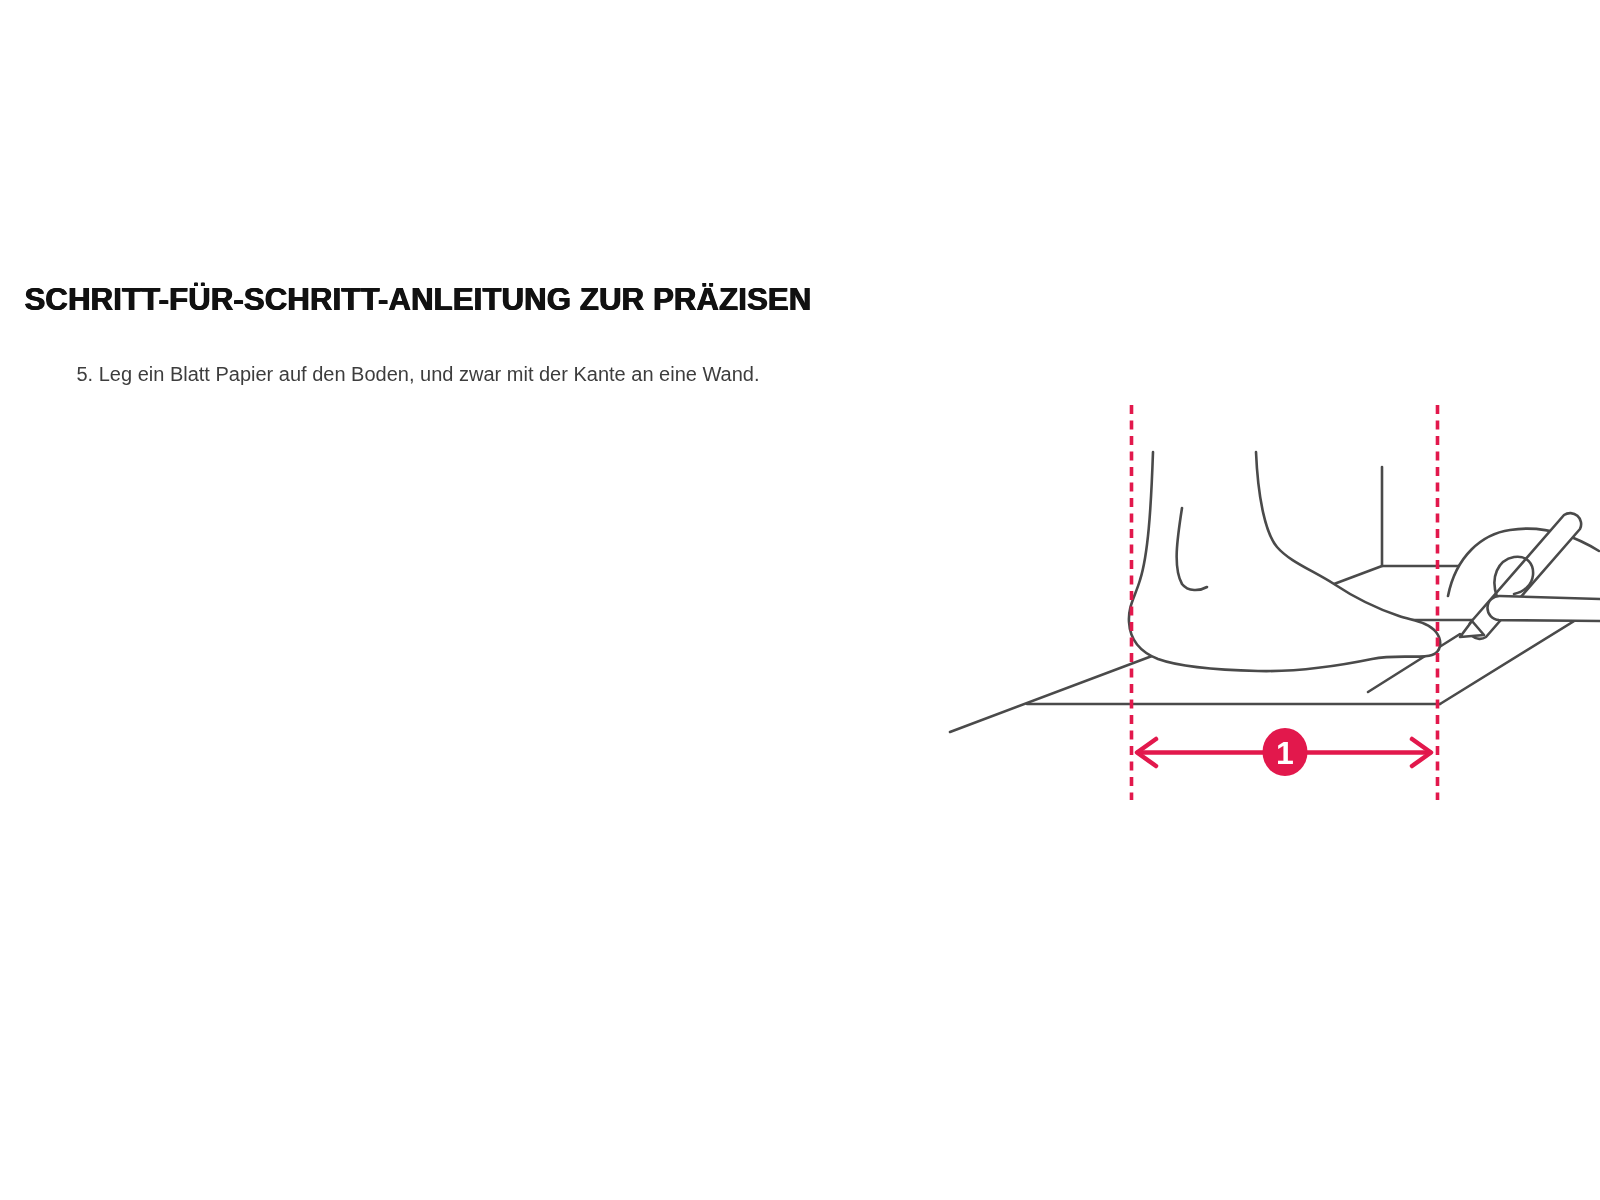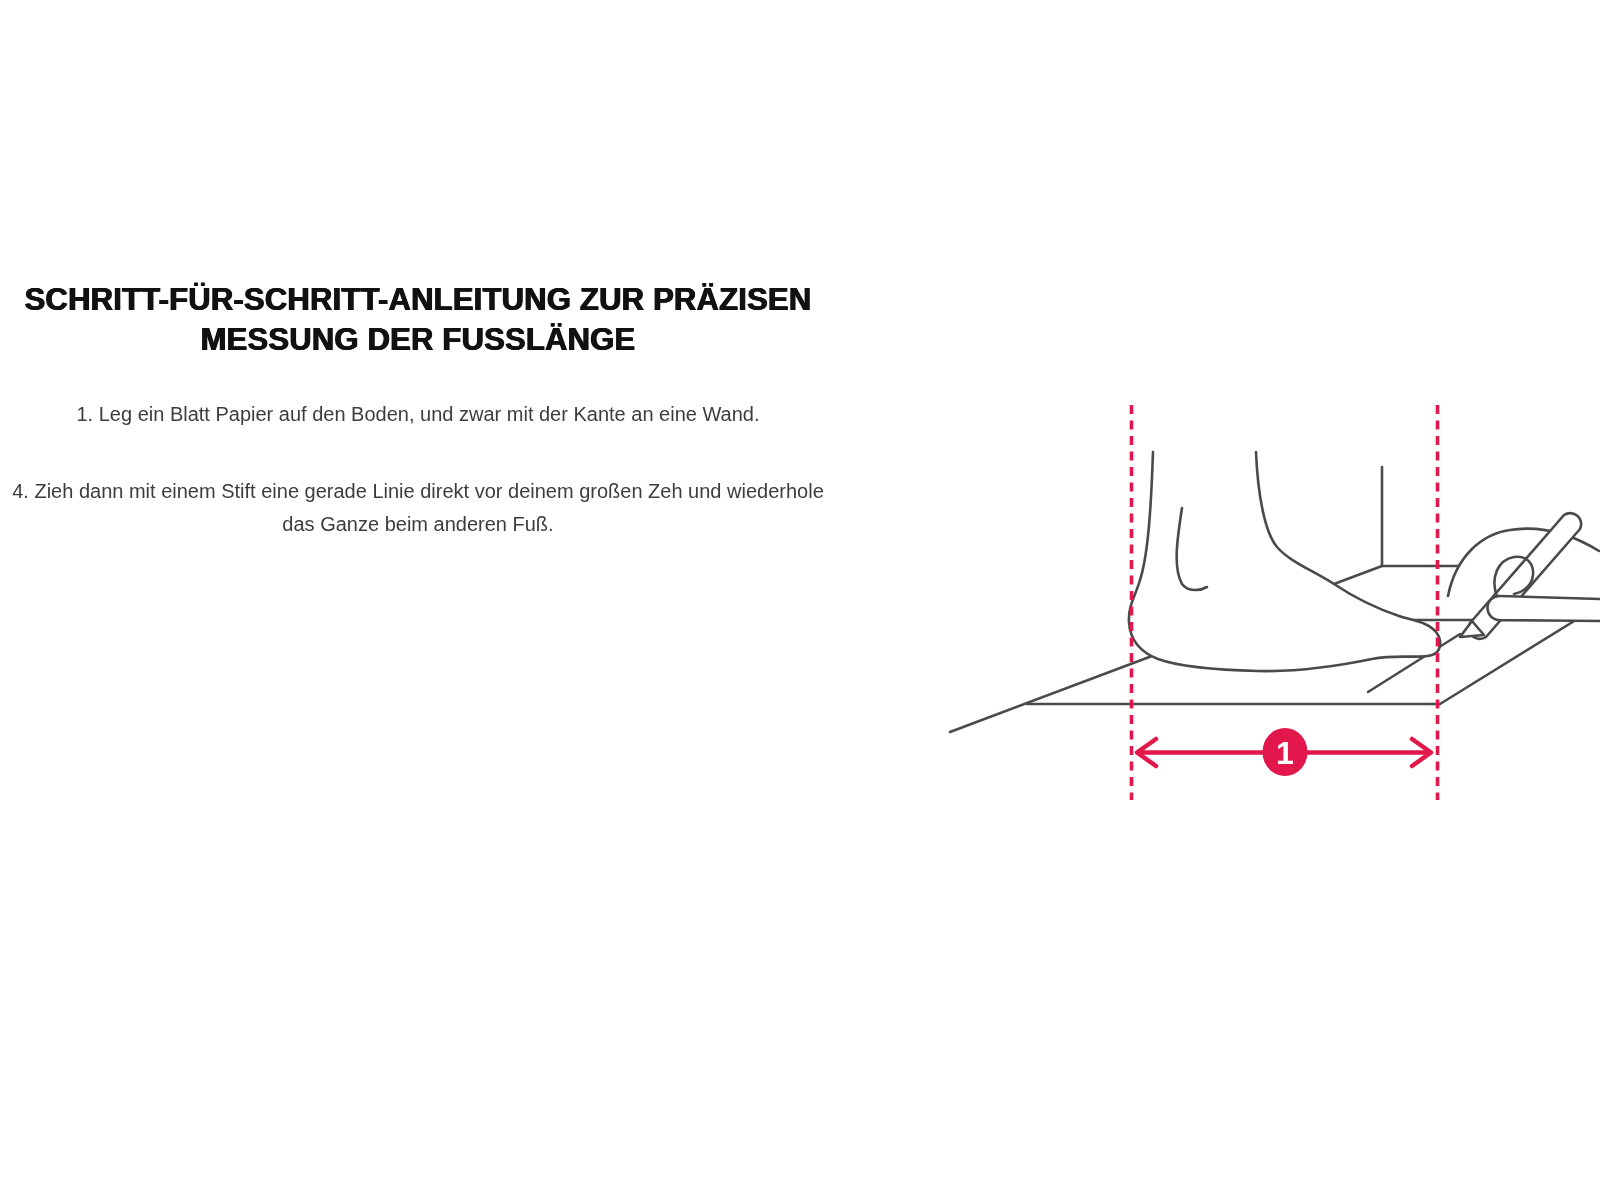--- a/index.html
+++ b/index.html
@@ -66,24 +66,22 @@
   }
 </style>
 </head>
 <body>
 
 <div class="page">
 
   <div class="instructions">
     <h1 class="title">
       <span>SCHRITT-FÜR-SCHRITT-ANLEITUNG ZUR PRÄZISEN</span>
-      <span>MESSUNG DER FUSSLÄNGE</span>
     </h1>
-    <p class="step">1. Leg ein Blatt Papier auf den Boden, und zwar mit der Kante an eine Wand.</p>
-    <p class="step">4. Zieh dann mit einem Stift eine gerade Linie direkt vor deinem großen Zeh und wiederhole das Ganze beim anderen Fuß.</p>
+    <p class="step">5. Leg ein Blatt Papier auf den Boden, und zwar mit der Kante an eine Wand.</p>
   </div>
 
   <svg class="illustration" viewBox="900 390 700 420">
 
     <g>
       <path class="draw-stroke" d="M 950 732 L 1152 656"></path>
       <path class="draw-stroke" d="M 1027 704 L 1440 704"></path>
       <path class="draw-stroke" d="M 1440 704 L 1600 605"></path>
       <path class="draw-stroke" d="M 1368 692 L 1460 634"></path>
     </g>

